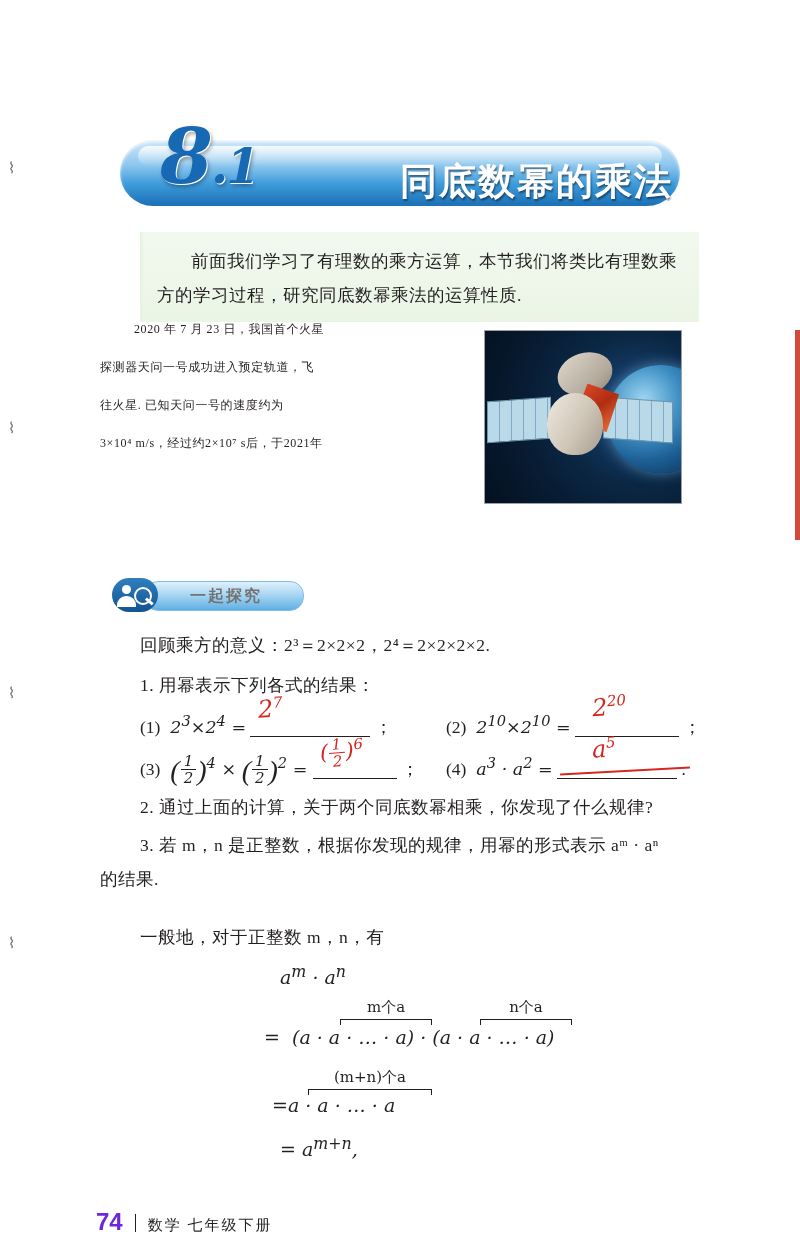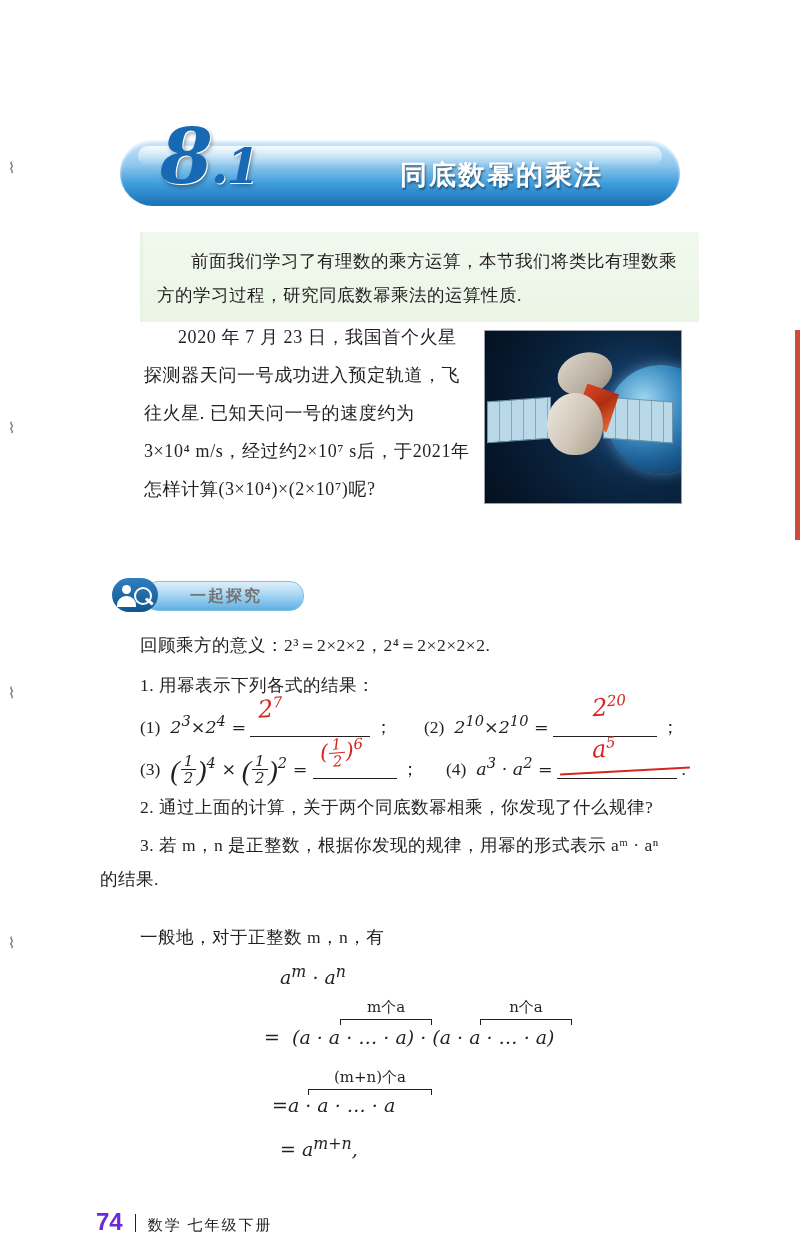--- a/index.html
+++ b/index.html
@@ -73,21 +73,21 @@
   }
   .banner-num .sub {
     font-size: 48px;
   }
   .banner-title {
     position: absolute;
     left: 400px;
     top: 157px;
     font-family: "DejaVu Sans", sans-serif;
     font-weight: bold;
-    font-size: 27px;
+    font-size: 37px;
     color: #ffffff;
     letter-spacing: 2px;
     text-shadow: 1px 2px 2px rgba(0,0,0,.45);
     z-index: 3;
   }
 
   
   .intro {
     position: absolute;
     left: 140px;
@@ -169,27 +169,26 @@
       repeating-linear-gradient(90deg, #b9d8e8 0 11px, #7fa9c4 11px 12px),
       repeating-linear-gradient(0deg, #b9d8e8 0 12px, #7fa9c4 12px 13px);
     border: 1px solid #6f95ad;
   }
   .panel.left  { left: 2px;  width: 62px; transform: skewY(-4deg); }
   .panel.right { left: 118px; width: 68px; transform: skewY(4deg); }
 
   .para-main {
     position: absolute;
     left: 100px;
-    top: 318px;
+    top: 310px;
     width: 368px;
-    font-size: 18px;
+    font-size: 12px;
     line-height: 38px;
     letter-spacing: .6px;
     text-indent: 34px;
-    margin-left: 44px;
   }
   .para-main .ln { display: block; }
 
   
   .explore {
     position: absolute;
     left: 112px;
     top: 578px;
     width: 190px;
     height: 34px;
@@ -265,21 +264,21 @@
   .q3       { left: 140px; top: 828px; width: 545px; }
   .q3b      { left: 100px; top: 862px; }
   .general  { left: 140px; top: 920px; }
 
   .item-row {
     position: absolute;
     font-size: 17.5px;
     line-height: 34px;
   }
   .r1 { left: 140px; top: 704px; }
-  .r2 { left: 424px; top: 704px; }
+  .r2 { left: 446px; top: 704px; }
   .r3 { left: 140px; top: 746px; }
   .r4 { left: 446px; top: 746px; }
 
   .blank {
     display: inline-block;
     border-bottom: 1px solid #231f20;
     height: 20px;
     vertical-align: -4px;
     position: relative;
   }
@@ -408,21 +407,20 @@
   <div class="probe-dish"></div>
   <div class="gold-foil"></div>
   <div class="probe-body"></div>
 </div>
 
 <div class="para-main">
   <span class="ln">2020 年 7 月 23 日，我国首个火星</span>
   <span class="ln" style="text-indent:0">探测器天问一号成功进入预定轨道，飞</span>
   <span class="ln" style="text-indent:0">往火星. 已知天问一号的速度约为</span>
   <span class="ln" style="text-indent:0">3×10⁴ m/s，经过约2×10⁷ s后，于2021年</span>
-  <span class="ln" style="text-indent:0">怎样计算(3×10⁴)×(2×10⁷)呢?</span>
 </div>
 
 <div class="explore">
   <div class="explore-pill"></div>
   <div class="explore-badge">
     <span class="head"></span>
     <span class="body"></span>
     <span class="lens"></span>
     <span class="handle"></span>
   </div>

